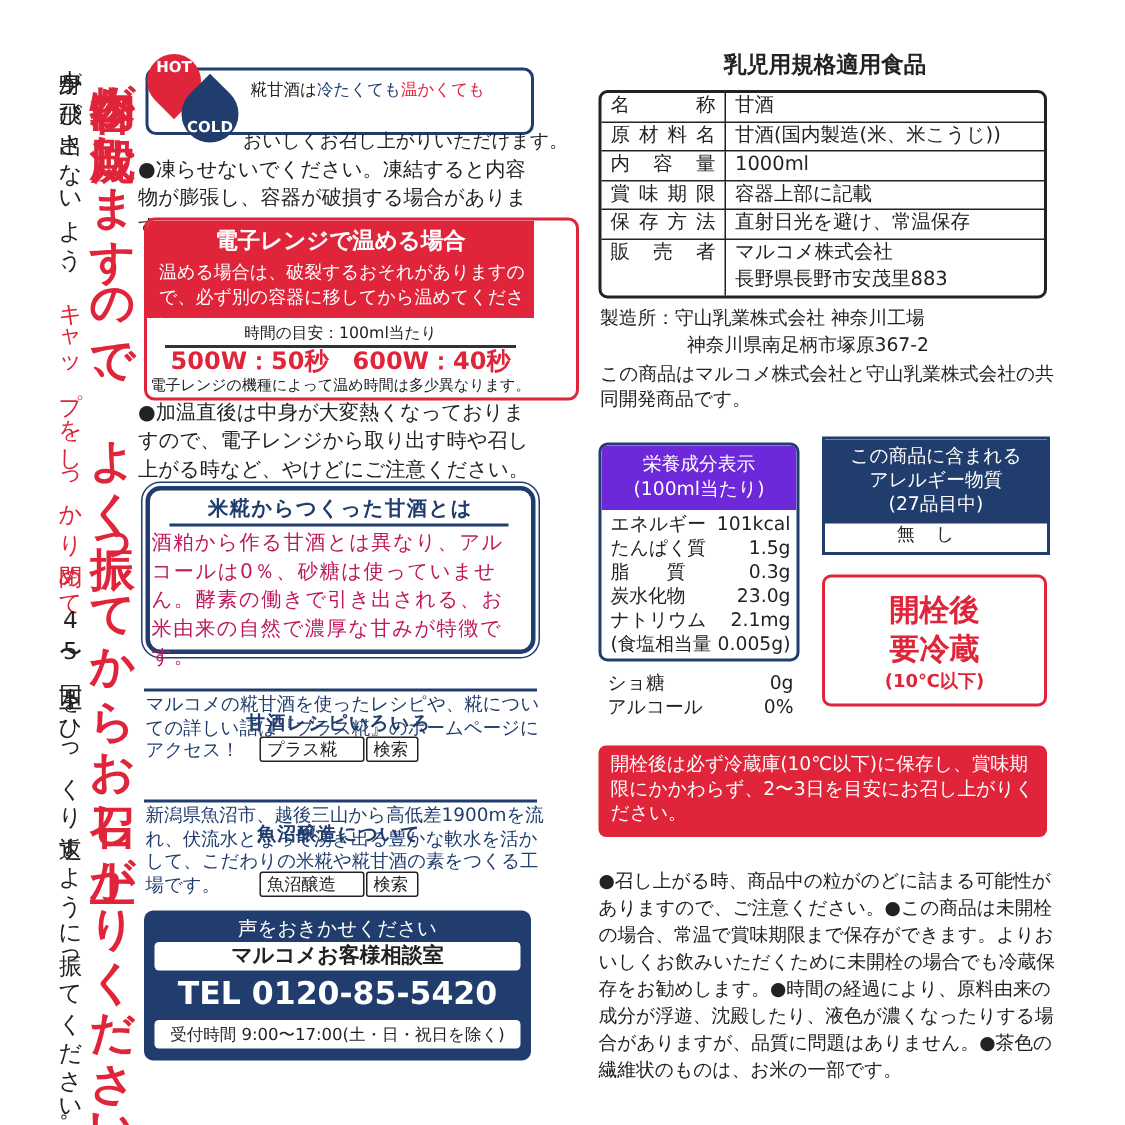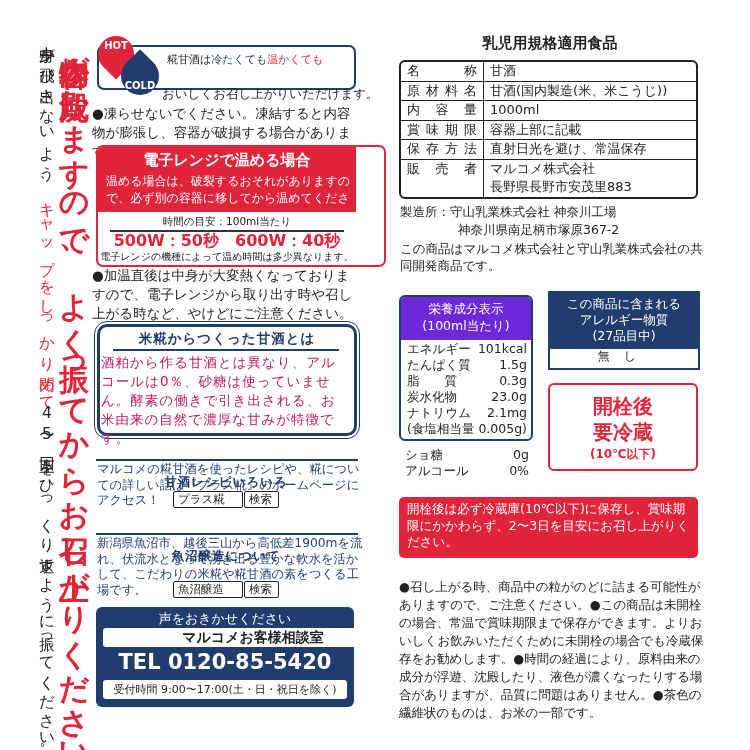--- a/index.html
+++ b/index.html
@@ -55,21 +55,21 @@
   #recipe-btn { left:244px; top:491px; width:25px; }
   #numa-title { left:96px; width:260px; top:516px; }
   #numa-rule { left:96px; width:262px; top:533px; }
   #numa-body { left:97px; top:536px; width:266px; }
   #numa-input { left:173px; top:581px; width:60px; }
   #numa-btn { left:244px; top:581px; width:25px; }
 
   
   #contact { left:96px; top:607px; width:258px; height:100px; background:#203d6e; border-radius:6px; }
   #ct-head { left:96px; width:258px; top:610px; text-align:center; color:#fff; font-size:13px; }
-  #ct-name { left:103px; top:628px; width:244px; height:19px; background:#fff; border-radius:3px; text-align:center; font-size:14px; font-weight:bold; line-height:19px;padding-left:28px; }
+  #ct-name { left:103px; top:628px; width:244px; height:19px; background:#fff; border-radius:3px; text-align:center; font-size:14px; font-weight:bold; line-height:19px; }
   #ct-tel { left:96px; width:258px; top:650px; text-align:center; color:#fff; font-size:21px; font-weight:bold; }
   #ct-hours { left:103px; top:680px; width:244px; height:19px; background:#fff; border-radius:3px; text-align:center; font-size:11px; line-height:19px; }
 
   
   #food-std { left:390px; width:320px; top:34px; text-align:center; font-size:15px; font-weight:bold; }
   #spec { left:399px; top:60px; width:299px; border:2px solid #222; border-radius:6px; border-collapse:separate; border-spacing:0; font-size:13px; }
   #spec td { border-bottom:1px solid #222; padding:0 6px; line-height:18.5px; vertical-align:top; }
   #spec tr:last-child td { border-bottom:none; }
   #spec td.k { width:70px; border-right:1px solid #222; text-align:justify; text-align-last:justify; }
   #maker { left:400px; top:203px; font-size:12.5px; line-height:18px; width:305px; }

